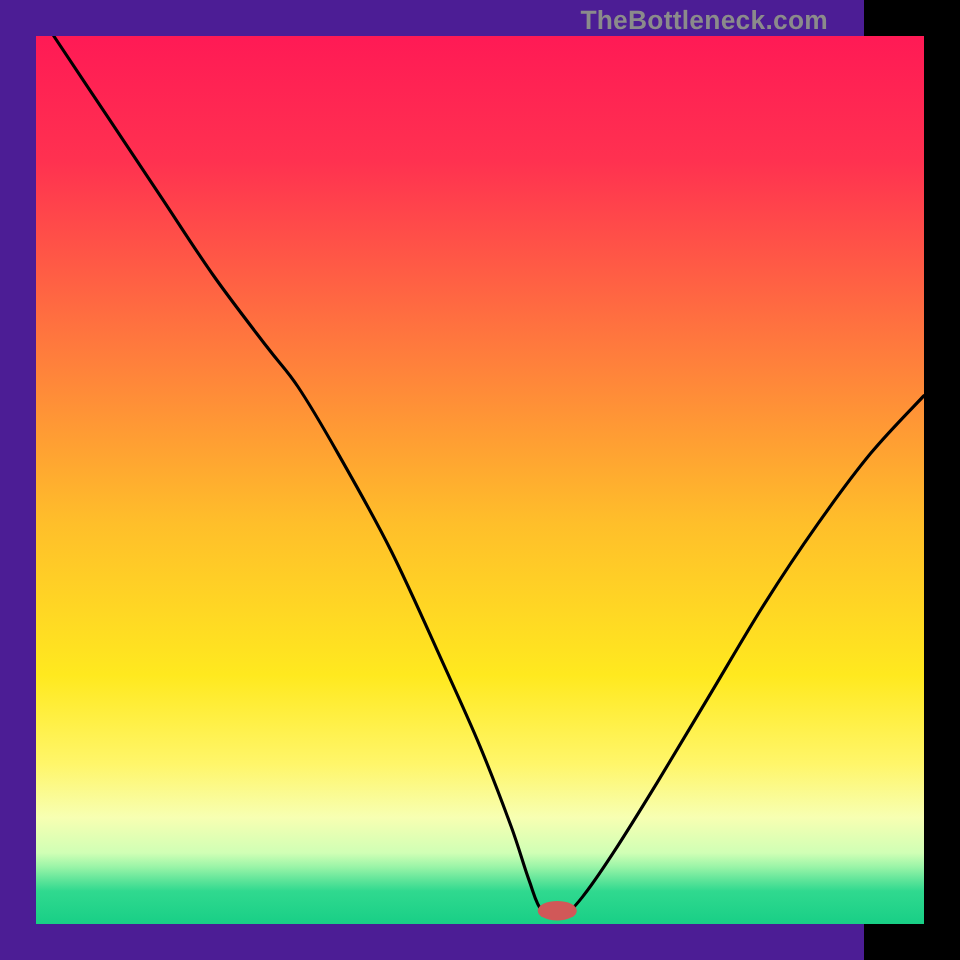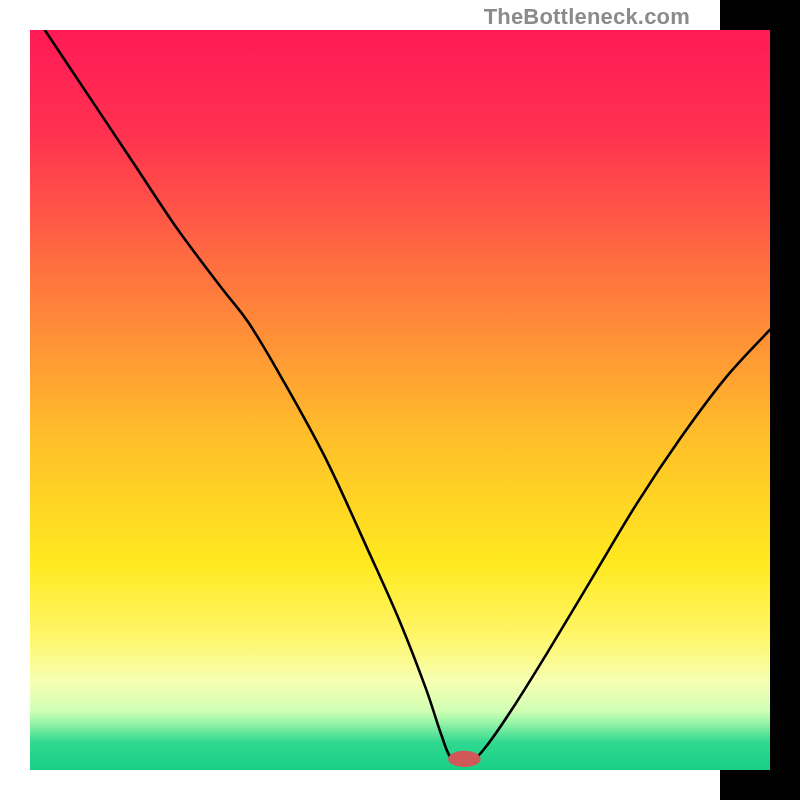--- a/index.html
+++ b/index.html
@@ -7,21 +7,21 @@
     padding: 0;
     width: 800px;
     height: 800px;
     background: #000;
     overflow: hidden;
   }
   .stage {
     position: relative;
     width: 720px;
     height: 800px;
-    background: #ffffff;
+    background: #4c1d95;
   }
   .plot {
     position: absolute;
     left: 30px;
     top: 30px;
     width: 740px;
     height: 740px;
   }
   .gradient {
     position: absolute;

